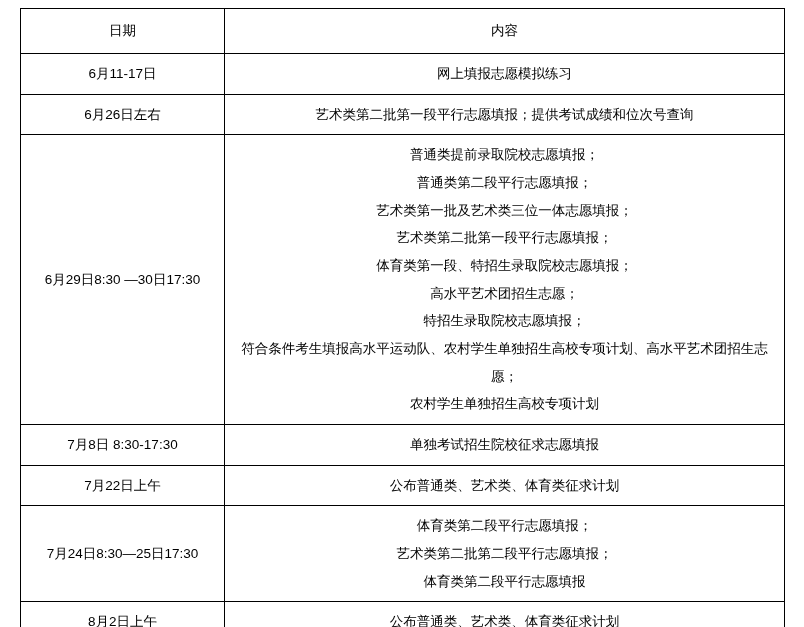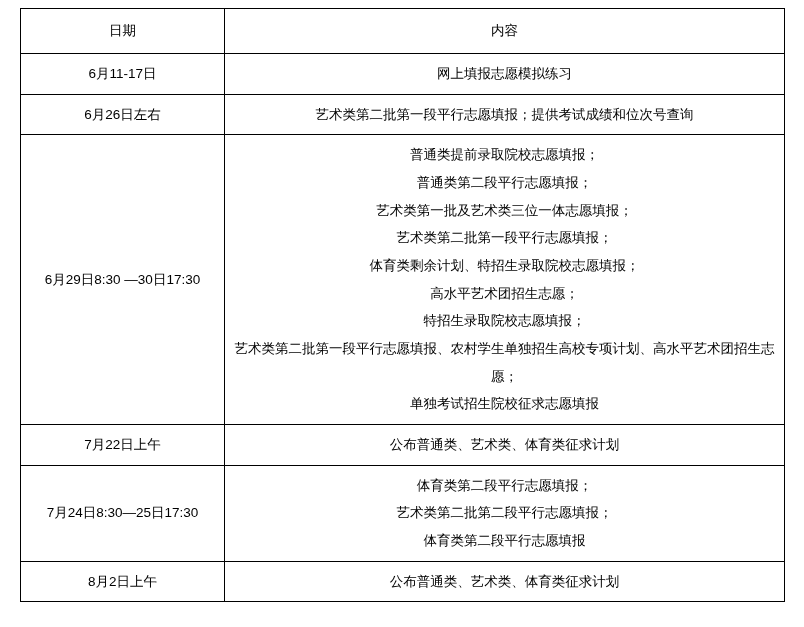--- a/index.html
+++ b/index.html
@@ -87,24 +87,32 @@
           </td>
         </tr>
         <tr>
           <td class="cell-date">6月29日8:30 —30日17:30</td>
           <td>
             <span class="content-lines">
               <span class="line">普通类提前录取院校志愿填报；</span>
               <span class="line">普通类第二段平行志愿填报；</span>
               <span class="line">艺术类第一批及艺术类三位一体志愿填报；</span>
               <span class="line">艺术类第二批第一段平行志愿填报；</span>
-              <span class="line">体育类剩余计划、特招生录取院校志愿填报；</span>
+              <span class="line">体育类第一段、特招生录取院校志愿填报；</span>
               <span class="line">高水平艺术团招生志愿；</span>
               <span class="line">特招生录取院校志愿填报；</span>
-              <span class="line">艺术类第二批第一段平行志愿填报、农村学生单独招生高校专项计划、高水平艺术团招生志愿；</span>
+              <span class="line">符合条件考生填报高水平运动队、农村学生单独招生高校专项计划、高水平艺术团招生志愿；</span>
+              <span class="line">农村学生单独招生高校专项计划</span>
+            </span>
+          </td>
+        </tr>
+        <tr>
+          <td class="cell-date">7月8日 8:30-17:30</td>
+          <td>
+            <span class="content-lines">
               <span class="line">单独考试招生院校征求志愿填报</span>
             </span>
           </td>
         </tr>
         <tr>
           <td class="cell-date">7月22日上午</td>
           <td>
             <span class="content-lines">
               <span class="line">公布普通类、艺术类、体育类征求计划</span>
             </span>

